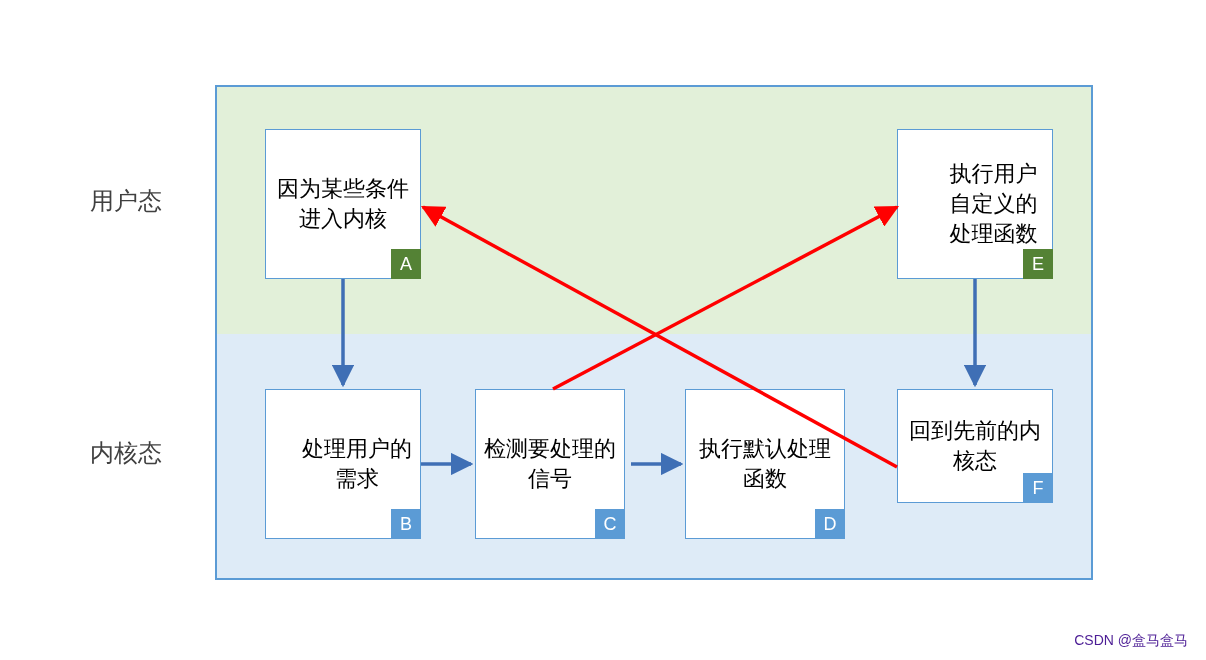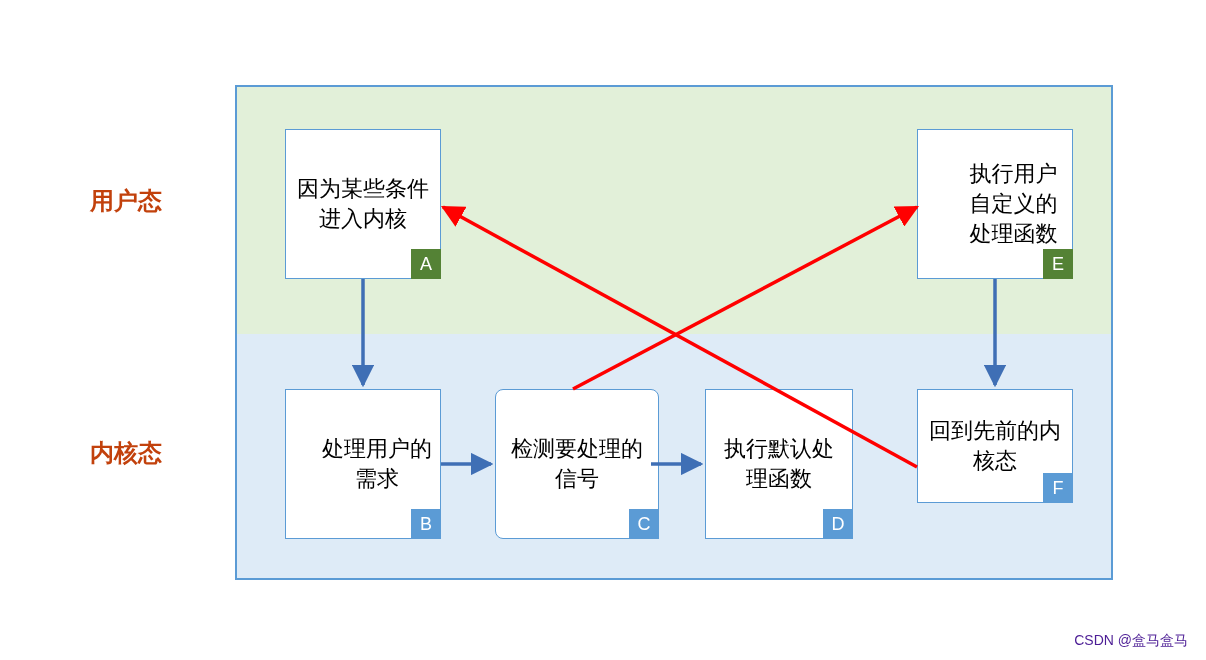--- a/index.html
+++ b/index.html
@@ -12,39 +12,38 @@
     position: relative;
   }
   .outer-border {
     position: absolute;
     left: 215px;
     top: 85px;
     width: 878px;
     height: 495px;
     border: 2px solid #5B9BD5;
     box-sizing: border-box;
-    margin-left: 20px;
   }
   .region-user {
     position: absolute;
     left: 0; top: 0; right: 0;
     height: 247px;
     background: #E2F0D9;
   }
   .region-kernel {
     position: absolute;
     left: 0; right: 0; bottom: 0;
     top: 247px;
     background: #DEEBF7;
   }
   .side-label {
     position: absolute;
-    color: #c2410c;
+    color: #404040;
     font-size: 24px;
-    font-weight: bold;
+    font-weight: normal;
     white-space: nowrap;
   }
   .node {
     position: absolute;
     background: #ffffff;
     border: 1px solid #5B9BD5;
     box-sizing: border-box;
     display: flex;
     align-items: center;
     justify-content: center;
@@ -103,26 +102,26 @@
   <div class="node" style="left:680px; top:42px; width:156px; height:150px;padding-left:45px;">
     <span>执行用户自定义的处理函数</span>
     <div class="badge badge-green">E</div>
   </div>
 
   <div class="node" style="left:48px; top:302px; width:156px; height:150px;padding-left:36px;">
     <span>处理用户的需求</span>
     <div class="badge badge-blue">B</div>
   </div>
 
-  <div class="node" style="left:258px; top:302px; width:164px; height:150px;border-radius:8px;">
+  <div class="node" style="left:258px; top:302px; width:150px; height:150px;">
     <span>检测要处理的信号</span>
     <div class="badge badge-blue">C</div>
   </div>
 
-  <div class="node" style="left:468px; top:302px; width:148px; height:150px;">
+  <div class="node" style="left:468px; top:302px; width:160px; height:150px;">
     <span>执行默认处理函数</span>
     <div class="badge badge-blue">D</div>
   </div>
 
   <div class="node" style="left:680px; top:302px; width:156px; height:114px;">
     <span>回到先前的内核态</span>
     <div class="badge badge-blue">F</div>
   </div>
 
   <svg class="arrows" viewBox="0 0 874 491">

